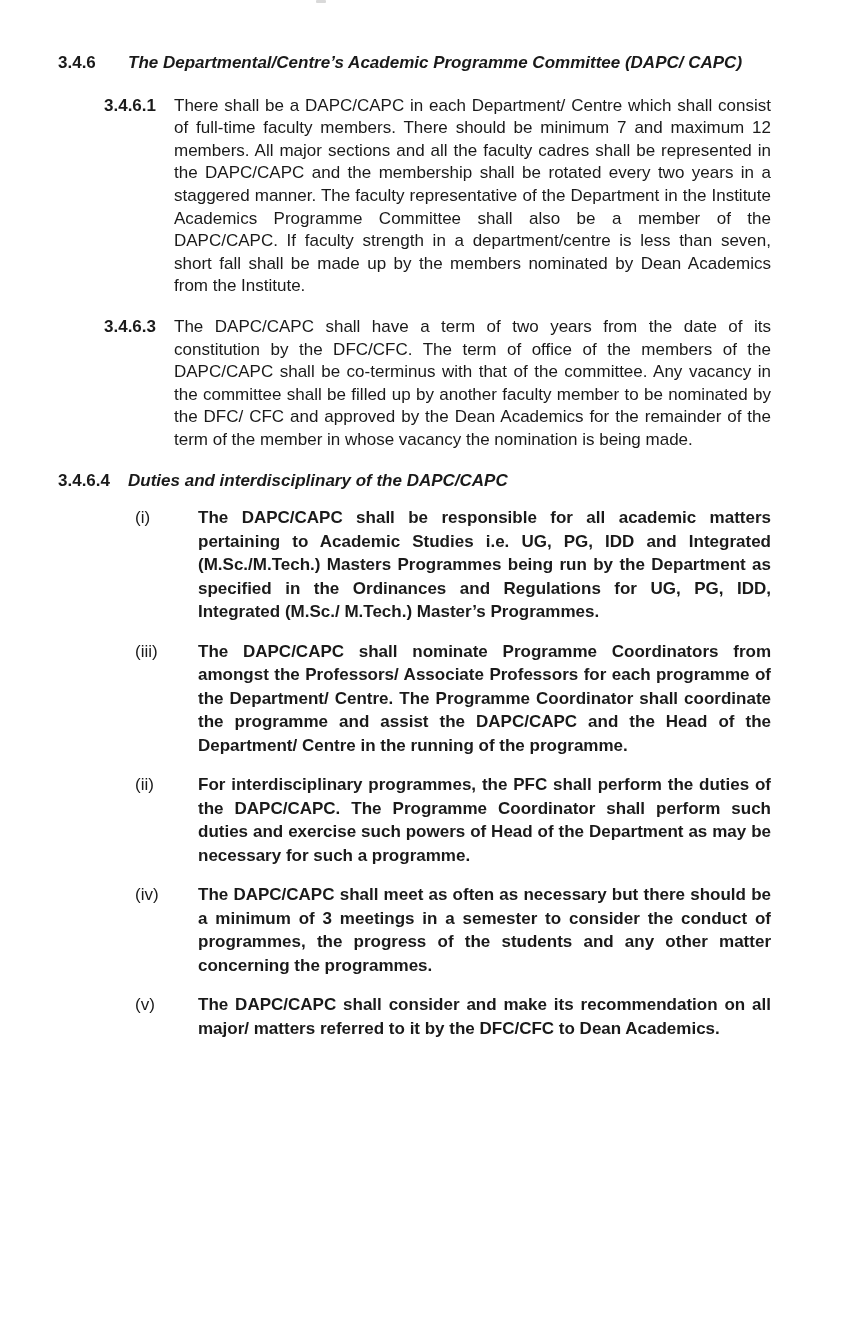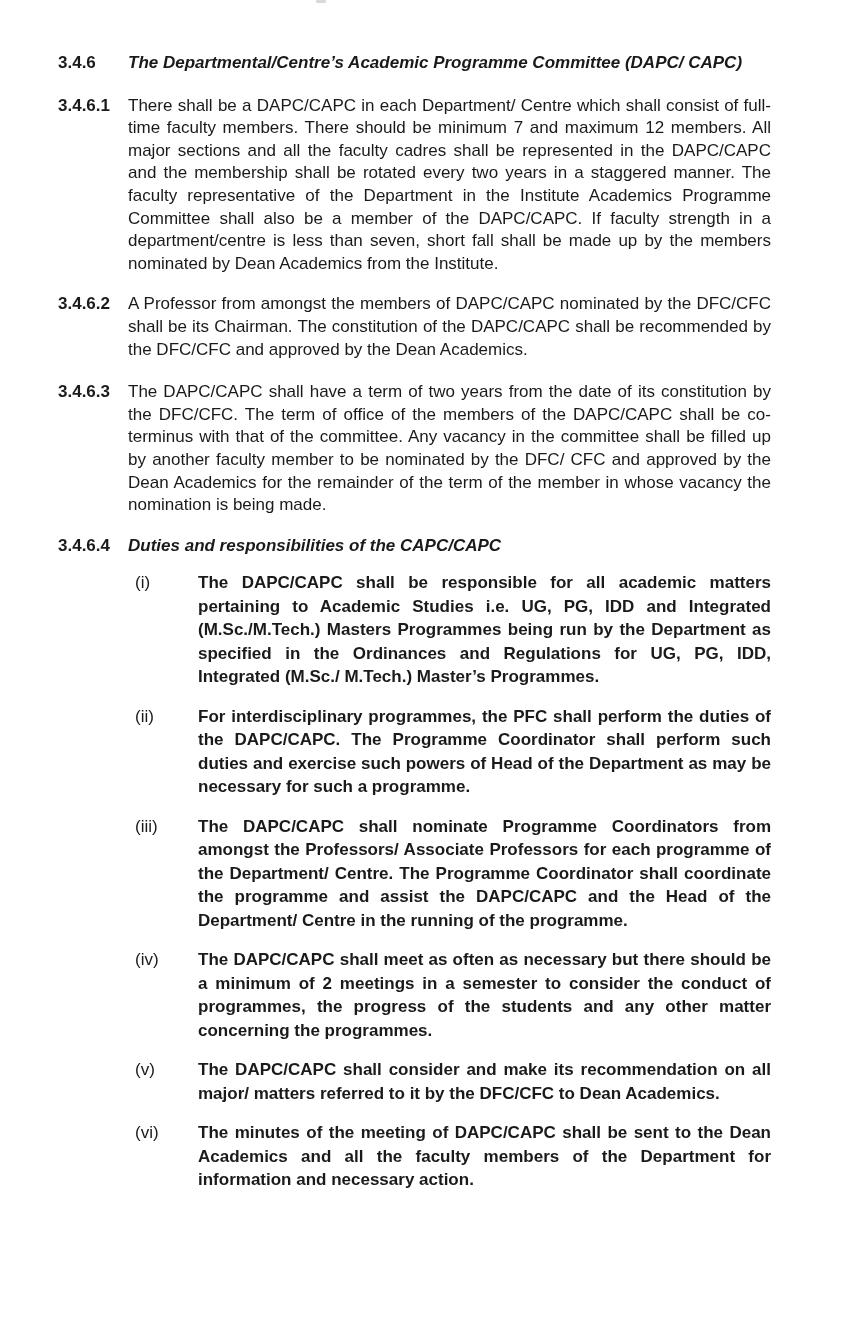--- a/index.html
+++ b/index.html
@@ -38,21 +38,21 @@
     text-align: justify;
   }
   .bold { font-weight: bold; font-style: italic; }
   .heading .body { text-align: justify; }
   .item {
     margin-left: 77px;
     line-height: 23.5px;
   }
   .roman { width: 63px; flex-shrink: 0; }
   .itext { width: 602px; text-align: justify; font-weight: bold; }
-  .mb18 { margin-bottom: 18px; }
+  .mb18 { margin-bottom: 18px; margin-left: 46px; }
   .mb20 { margin-bottom: 20px; }
   .mb16 { margin-bottom: 16px; }
   .mb14 { margin-bottom: 14px; }
 </style>
 </head>
 <body>
 
 <div class="page">
 
   <div class="artifact"></div>
@@ -60,58 +60,50 @@
   <div class="row heading mb20">
     <span class="num">3.4.6</span>
     <div class="body bold">The Departmental/Centre’s Academic Programme Committee (DAPC/ CAPC)</div>
   </div>
 
   <div class="row mb18">
     <span class="num">3.4.6.1</span>
     <div class="body">There shall be a DAPC/CAPC in each Department/ Centre which shall consist of full-time faculty members. There should be minimum 7 and maximum 12 members. All major sections and all the faculty cadres shall be represented in the DAPC/CAPC and the membership shall be rotated every two years in a staggered manner.  The faculty representative of the Department in the Institute Academics Programme Committee shall also be a member of the DAPC/CAPC. If faculty strength in a department/centre is less than seven, short fall shall be made up by the members nominated by Dean Academics from the Institute.</div>
   </div>
 
-  <div class="row mb20">
-    <span class="num">3.4.6.2</span>
-    <div class="body">A Professor from amongst the members of DAPC/CAPC nominated by the DFC/CFC shall be its Chairman. The constitution of the DAPC/CAPC shall be recommended by the DFC/CFC and approved by the Dean Academics.</div>
-  </div>
 
   <div class="row mb18">
     <span class="num">3.4.6.3</span>
     <div class="body">The DAPC/CAPC shall have a term of two years from the date of its constitution by the DFC/CFC. The term of office of the members of the DAPC/CAPC shall be co-terminus with that of the committee. Any vacancy in the committee shall be filled up by another faculty member to be nominated by the DFC/ CFC and approved by the Dean Academics for the remainder of the term of the member in whose vacancy the nomination is being made.</div>
   </div>
 
   <div class="row heading mb14">
     <span class="num">3.4.6.4</span>
-    <div class="body bold">Duties and responsibilities of the CAPC/CAPC</div>
+    <div class="body bold">Duties and interdisciplinary of the DAPC/CAPC</div>
   </div>
 
   <div class="row item mb16">
     <span class="roman">(i)</span>
     <div class="itext">The DAPC/CAPC shall be responsible for all academic matters pertaining to Academic Studies i.e. UG, PG, IDD and Integrated (M.Sc./M.Tech.) Masters Programmes being run by the Department as specified in the Ordinances and Regulations for UG, PG, IDD, Integrated  (M.Sc./ M.Tech.) Master’s Programmes.</div>
   </div>
 
   <div class="row item mb16">
+    <span class="roman">(iii)</span>
+    <div class="itext">The DAPC/CAPC shall nominate Programme Coordinators from amongst the Professors/ Associate Professors for each programme of the Department/ Centre. The Programme Coordinator shall coordinate the programme and assist the DAPC/CAPC and the Head of the Department/ Centre in the running of the programme.</div>
+  </div>
+
+  <div class="row item mb16">
     <span class="roman">(ii)</span>
     <div class="itext">For interdisciplinary programmes, the PFC shall perform the duties of the DAPC/CAPC. The Programme Coordinator shall perform such duties and exercise such powers of Head of the Department as may be necessary for such a programme.</div>
   </div>
 
   <div class="row item mb16">
-    <span class="roman">(iii)</span>
-    <div class="itext">The DAPC/CAPC shall nominate Programme Coordinators from amongst the Professors/ Associate Professors for each programme of the Department/ Centre. The Programme Coordinator shall coordinate the programme and assist the DAPC/CAPC and the Head of the Department/ Centre in the running of the programme.</div>
-  </div>
-
-  <div class="row item mb16">
     <span class="roman">(iv)</span>
-    <div class="itext">The DAPC/CAPC shall meet as often as necessary but there should be a minimum of 2 meetings in a semester to consider the conduct of programmes, the progress of the students and any other matter concerning the programmes.</div>
+    <div class="itext">The DAPC/CAPC shall meet as often as necessary but there should be a minimum of 3 meetings in a semester to consider the conduct of programmes, the progress of the students and any other matter concerning the programmes.</div>
   </div>
 
   <div class="row item mb16">
     <span class="roman">(v)</span>
     <div class="itext">The DAPC/CAPC shall consider and make its recommendation on all major/ matters referred to it by the DFC/CFC to Dean Academics.</div>
   </div>
 
-  <div class="row item">
-    <span class="roman">(vi)</span>
-    <div class="itext">The minutes of the meeting of DAPC/CAPC shall be sent to the Dean Academics and all the faculty members of the Department for information and necessary action.</div>
-  </div>
 
 </div>
 
 </body></html>

